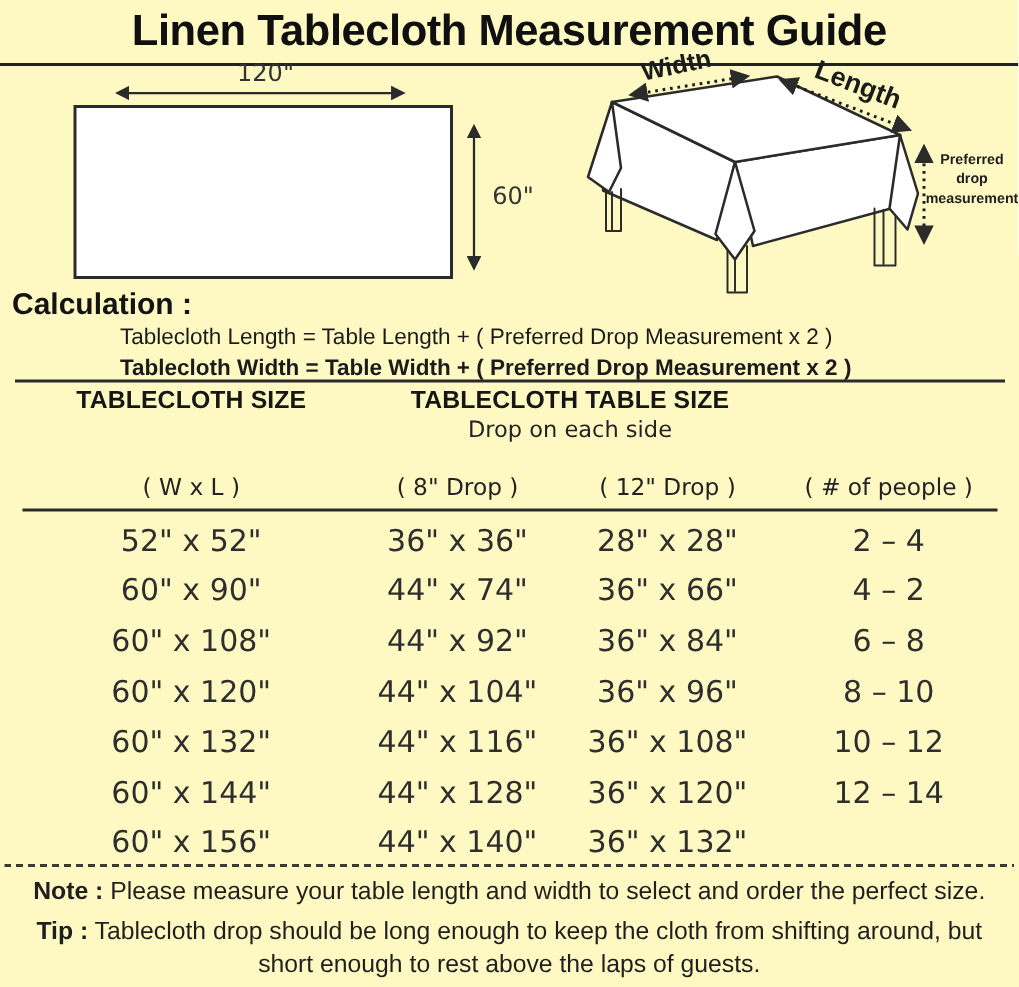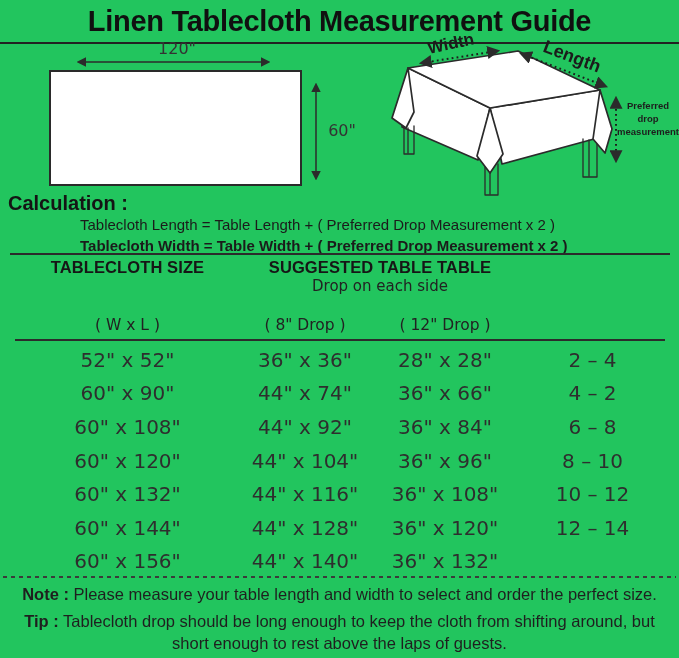--- a/index.html
+++ b/index.html
@@ -1,17 +1,17 @@
 <!DOCTYPE html>
 <html><head>
 <meta charset="utf-8">
 <style>
   html,body { margin:0; padding:0; background:#fff; }
   .page {
-    position:relative; width:679px; height:658px; background:#22c55e;
+    position:relative; width:679px; height:658px; background:#fef9c3;
     font-family:"Liberation Sans", sans-serif; color:#1e1e1e; overflow:hidden;
   }
   .abs { position:absolute; }
 
   
   .title { top:5px; left:0; width:679px; text-align:center;
     font-size:29px; font-weight:700; letter-spacing:-0.3px; color:#101010; }
   .title-rule { top:42px; left:0; width:679px; border-top:2.3px solid #222; }
 
   
@@ -114,31 +114,32 @@
   </svg>
 
   <div class="abs calc-heading">Calculation :</div>
   <div class="abs calc-line1">Tablecloth Length = Table Length + ( Preferred Drop Measurement x 2 )</div>
   <div class="abs calc-line2">Tablecloth Width = Table Width + ( Preferred Drop Measurement x 2 )</div>
   <div class="abs rule2"></div>
 
   <div class="abs size-table">
     <div class="hgrid">
       <div class="th">TABLECLOTH SIZE</div>
-      <div class="th">SUGGESTED TABLE TABLE</div>
+      <div class="th">TABLECLOTH TABLE SIZE</div>
     </div>
     <div class="hgrid">
       <div></div>
       <div class="sub">Drop on each side</div>
       <div></div>
     </div>
     <div class="cgrid subrow">
       <div class="sub">( W x L )</div>
       <div class="sub">( 8" Drop )</div>
       <div class="sub">( 12" Drop )</div>
+      <div class="sub">( # of people )</div>
     </div>
     <div class="rule3"></div>
     <div class="rows">
         <div class="trow">
           <div class="tcell">52" x 52"</div>
           <div class="tcell">36" x 36"</div>
           <div class="tcell">28" x 28"</div>
           <div class="tcell">2 – 4</div>
         </div>
         <div class="trow">

